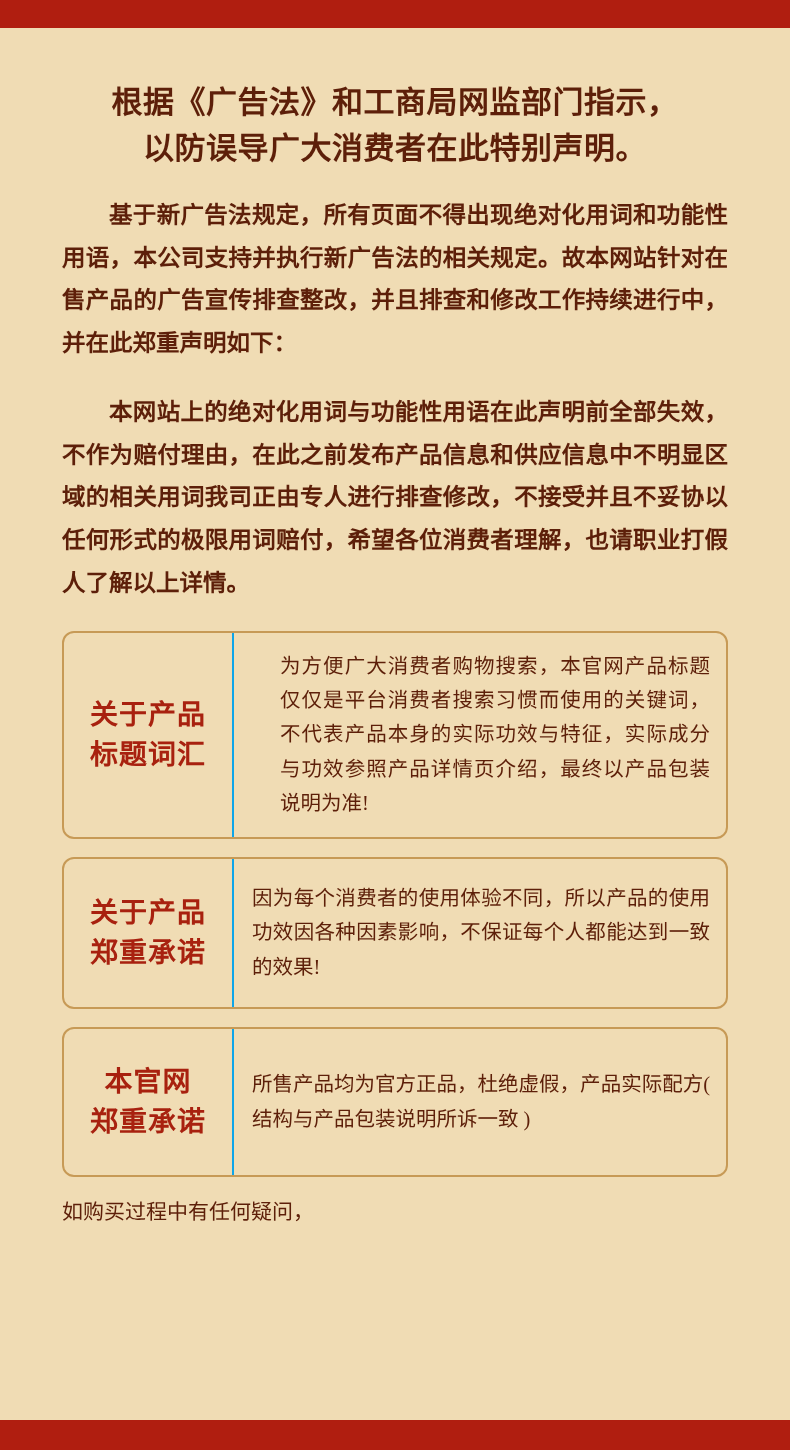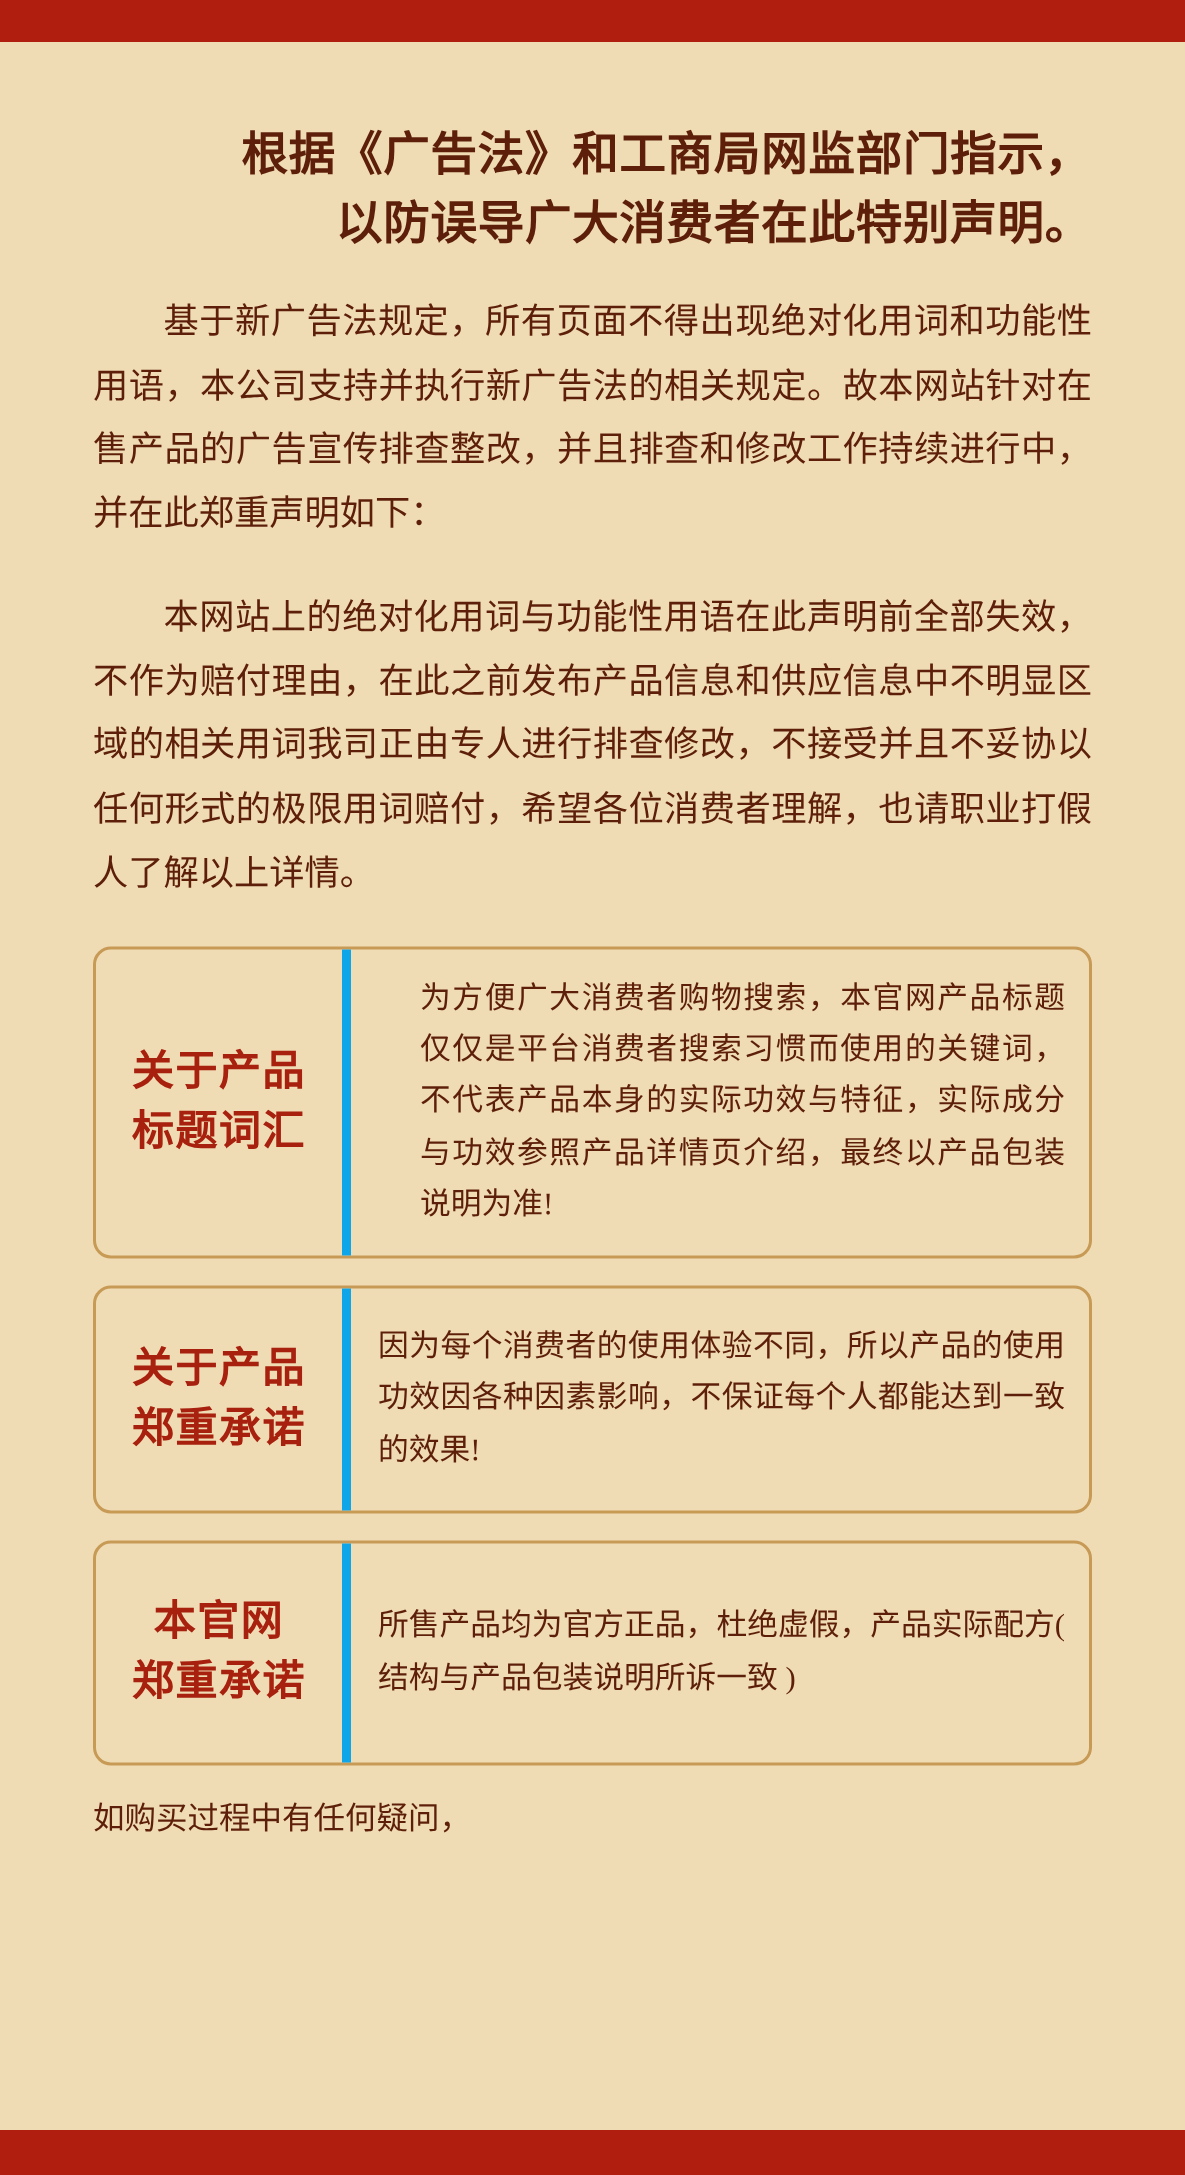--- a/index.html
+++ b/index.html
@@ -32,21 +32,21 @@
   .inner {
     position: relative;
     padding: 0 62px;
     box-sizing: border-box;
     height: 100%;
   }
 
   
   .heading {
     padding-top: 52px;
-    text-align: right;
+    text-align: center;
     color: #5d1f09;
     font-weight: bold;
     font-size: 31px;
     line-height: 1.48;
     letter-spacing: 0.5px;
   }
   .heading .line1 { display: block; }
   .heading .line2 { display: block; }
 
   
@@ -54,20 +54,21 @@
     margin-top: 22px;
     color: #5d1f09;
     font-size: 23.5px;
     line-height: 1.82;
     text-align: justify;
     text-justify: inter-ideograph;
   }
   .body-block p {
     margin: 0 0 26px 0;
     text-indent: 2em;
+    font-weight: bold;
   }
 
   
   .cards {
     margin-top: 14px;
   }
   .card {
     border: 2px solid #c79a56;
     border-radius: 12px;
     display: flex;
@@ -76,21 +77,21 @@
     background: transparent;
     box-sizing: border-box;
   }
   .card-label {
     flex: 0 0 170px;
     display: flex;
     flex-direction: column;
     align-items: center;
     justify-content: center;
     padding: 16px 6px;
-    border-right: 6px solid #0ea5e9;
+    border-right: 2px solid #0ea5e9;
     box-sizing: border-box;
   }
   .card-label span {
     display: block;
     color: #a8210f;
     font-weight: bold;
     font-size: 28px;
     line-height: 1.42;
     letter-spacing: 1px;
     white-space: nowrap;

